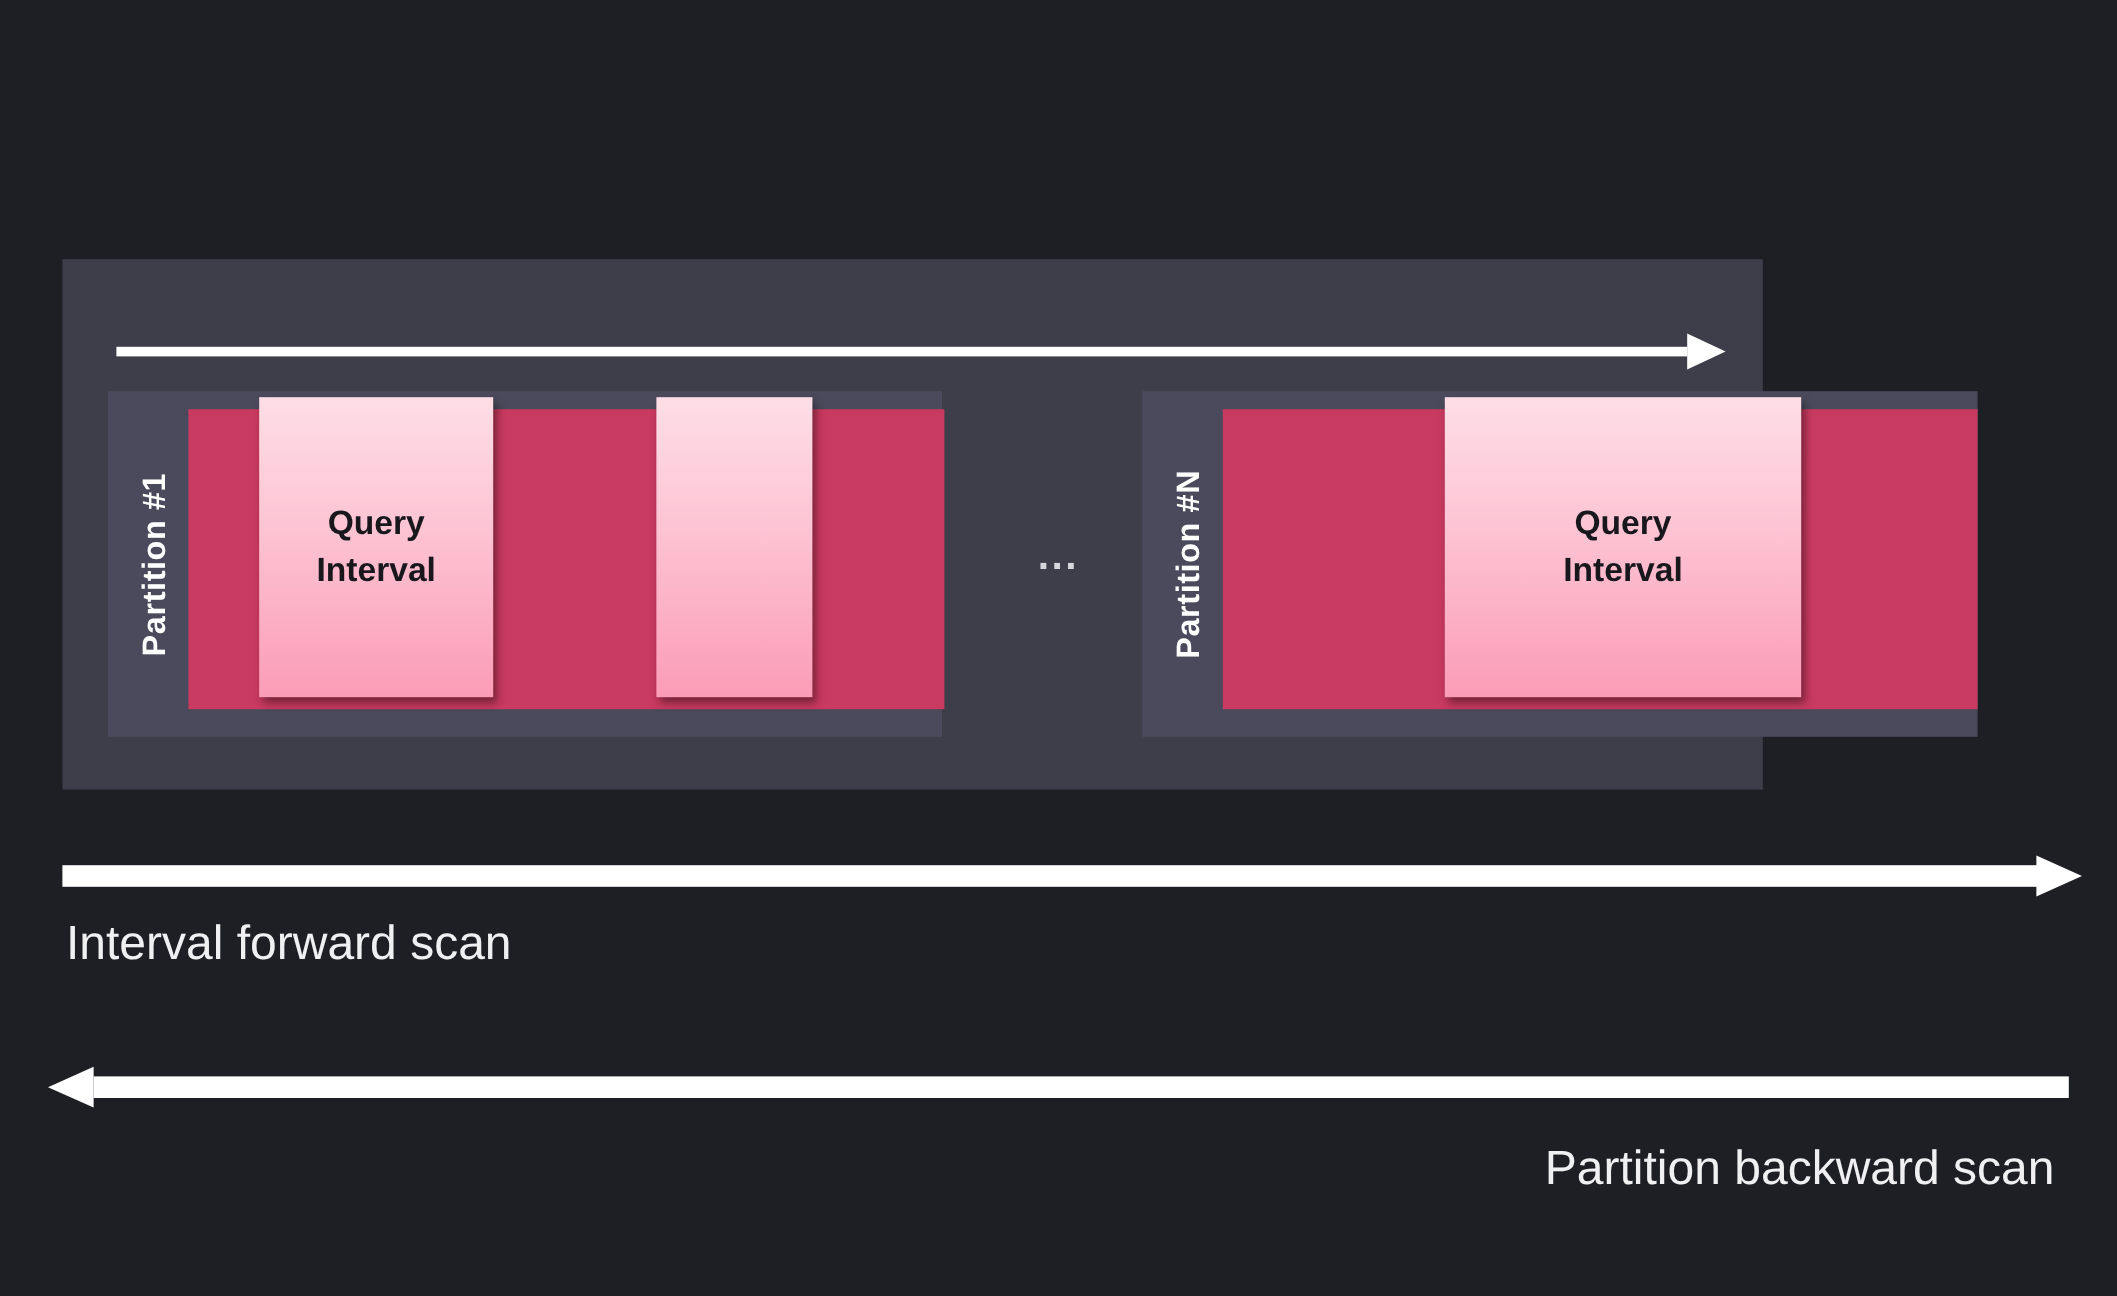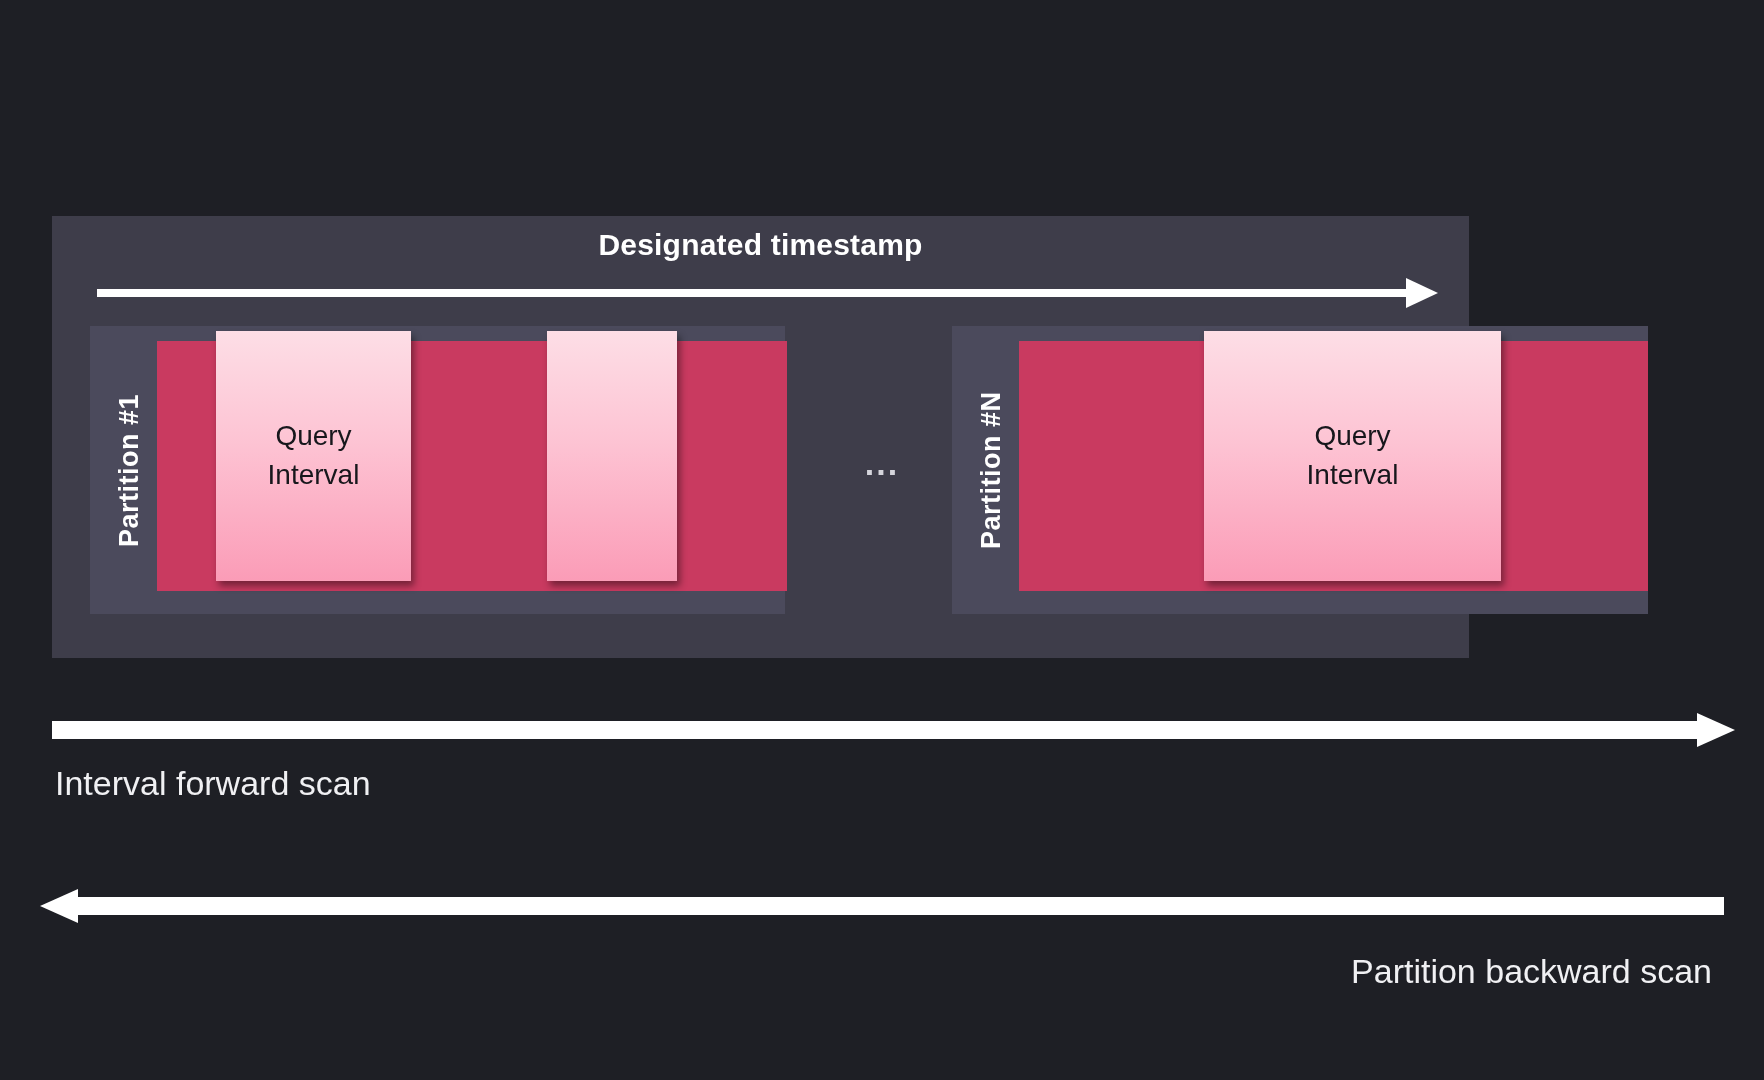--- a/index.html
+++ b/index.html
@@ -109,20 +109,21 @@
     white-space: nowrap;
     letter-spacing: 0.5px;
   }
 
   .bars {
     position: absolute;
     left: 67px;
     top: 15px;
     right: 16px;
     height: 250px;
+    font-weight: bold;
   }
 
   .bar {
     position: absolute;
     top: 0;
     height: 250px;
     box-sizing: border-box;
   }
   .bar.dark {
     background: #c93a60;
@@ -204,34 +205,33 @@
   #backward-arrow {
     left: 40px;
     top: 889px;
     width: 1684px;
   }
   #backward-arrow .shaft { right: 0; left: 38px; width: 1646px; }
 
   .scan-label {
     position: absolute;
     color: #f0f0f3;
-    font-size: 34px;
+    font-size: 40px;
     white-space: nowrap;
   }
   #forward-label  { left: 55px;  top: 764px; }
   #backward-label { right: 52px; top: 952px; }
 </style>
 </head>
 <body>
 
 <div id="stage">
 
   <div class="outer-panel">
 
-    <div class="panel-title">Designated timestamp</div>
 
     <div class="ts-arrow">
       <div class="shaft"></div>
       <div class="head"></div>
     </div>
 
     <div class="partitions-row">
 
       <div class="partition p1">
         <div class="partition-label">Partition #1</div>

